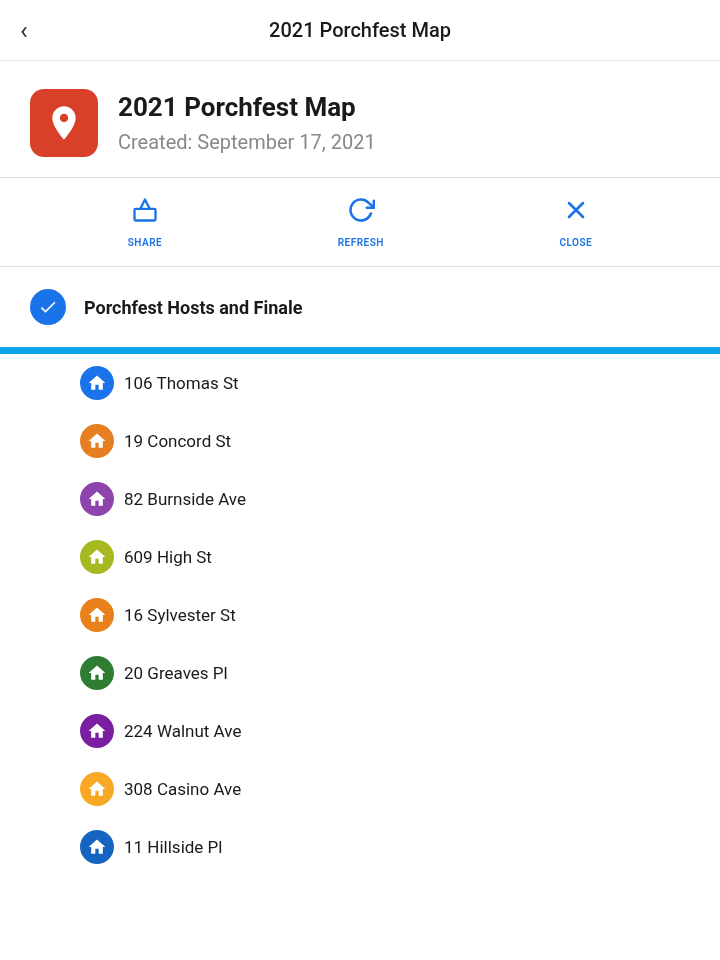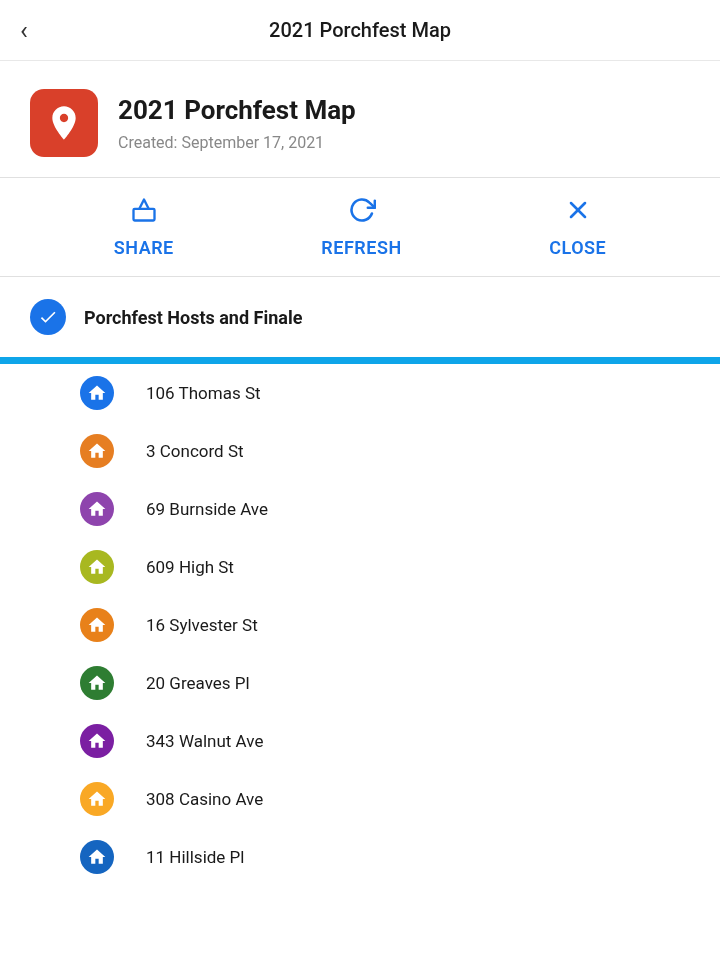--- a/index.html
+++ b/index.html
@@ -69,21 +69,21 @@
       gap: 8px;
     }
 
     .map-title {
       font-size: 26px;
       font-weight: 700;
       color: #1a1a1a;
     }
 
     .map-created {
-      font-size: 16px;
+      font-size: 20px;
       color: #888;
     }
 
     
     .divider {
       height: 1px;
       background: #e0e0e0;
       margin: 0 0;
     }
 
@@ -104,21 +104,21 @@
       cursor: pointer;
       color: #1a73e8;
     }
 
     .action-icon {
       font-size: 28px;
       line-height: 1;
     }
 
     .action-label {
-      font-size: 18px;
+      font-size: 10px;
       font-weight: 600;
       letter-spacing: 0.5px;
       color: #1a73e8;
     }
 
     
     .list-section {
       padding: 0;
     }
 
@@ -151,21 +151,21 @@
       font-size: 18px;
       font-weight: 700;
       color: #1a1a1a;
     }
 
     
     .list-item {
       display: flex;
       align-items: center;
       padding: 12px 30px 12px 80px;
-      gap: 32px;
+      gap: 10px;
     }
 
     .place-icon {
       width: 34px;
       height: 34px;
       border-radius: 50%;
       display: flex;
       align-items: center;
       justify-content: center;
       flex-shrink: 0;
@@ -266,29 +266,29 @@
         </svg>
     </div>
     <span class="place-name">106 Thomas St</span>
   </div>
     <div class="list-item">
     <div class="place-icon ic-orange-dark">
       <svg viewBox="0 0 24 24">
           <path d="M10 20v-6h4v6h5v-8h3L12 3 2 12h3v8z"></path>
         </svg>
     </div>
-    <span class="place-name">3 Concord St</span>
+    <span class="place-name">19 Concord St</span>
   </div>
     <div class="list-item">
     <div class="place-icon ic-purple">
       <svg viewBox="0 0 24 24">
           <path d="M10 20v-6h4v6h5v-8h3L12 3 2 12h3v8z"></path>
         </svg>
     </div>
-    <span class="place-name">69 Burnside Ave</span>
+    <span class="place-name">82 Burnside Ave</span>
   </div>
     <div class="list-item">
     <div class="place-icon ic-yellow-green">
       <svg viewBox="0 0 24 24">
           <path d="M10 20v-6h4v6h5v-8h3L12 3 2 12h3v8z"></path>
         </svg>
     </div>
     <span class="place-name">609 High St</span>
   </div>
     <div class="list-item">
@@ -306,21 +306,21 @@
         </svg>
     </div>
     <span class="place-name">20 Greaves Pl</span>
   </div>
     <div class="list-item">
     <div class="place-icon ic-maroon">
       <svg viewBox="0 0 24 24">
           <path d="M10 20v-6h4v6h5v-8h3L12 3 2 12h3v8z"></path>
         </svg>
     </div>
-    <span class="place-name">343 Walnut Ave</span>
+    <span class="place-name">224 Walnut Ave</span>
   </div>
     <div class="list-item">
     <div class="place-icon ic-gold">
       <svg viewBox="0 0 24 24">
           <path d="M10 20v-6h4v6h5v-8h3L12 3 2 12h3v8z"></path>
         </svg>
     </div>
     <span class="place-name">308 Casino Ave</span>
   </div>
     <div class="list-item">

